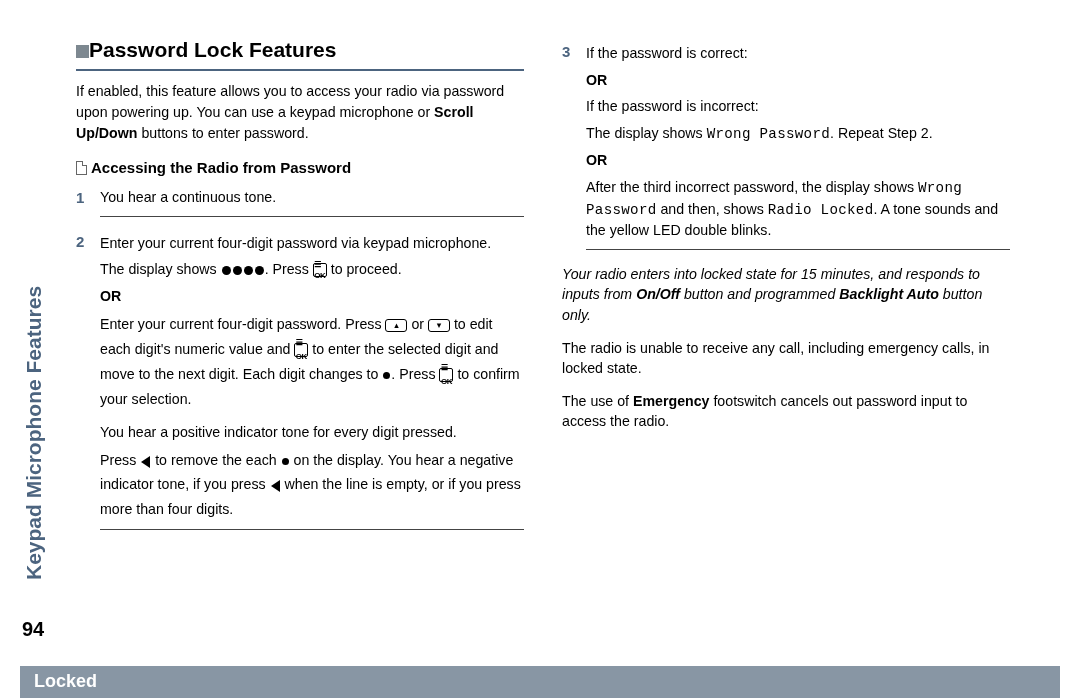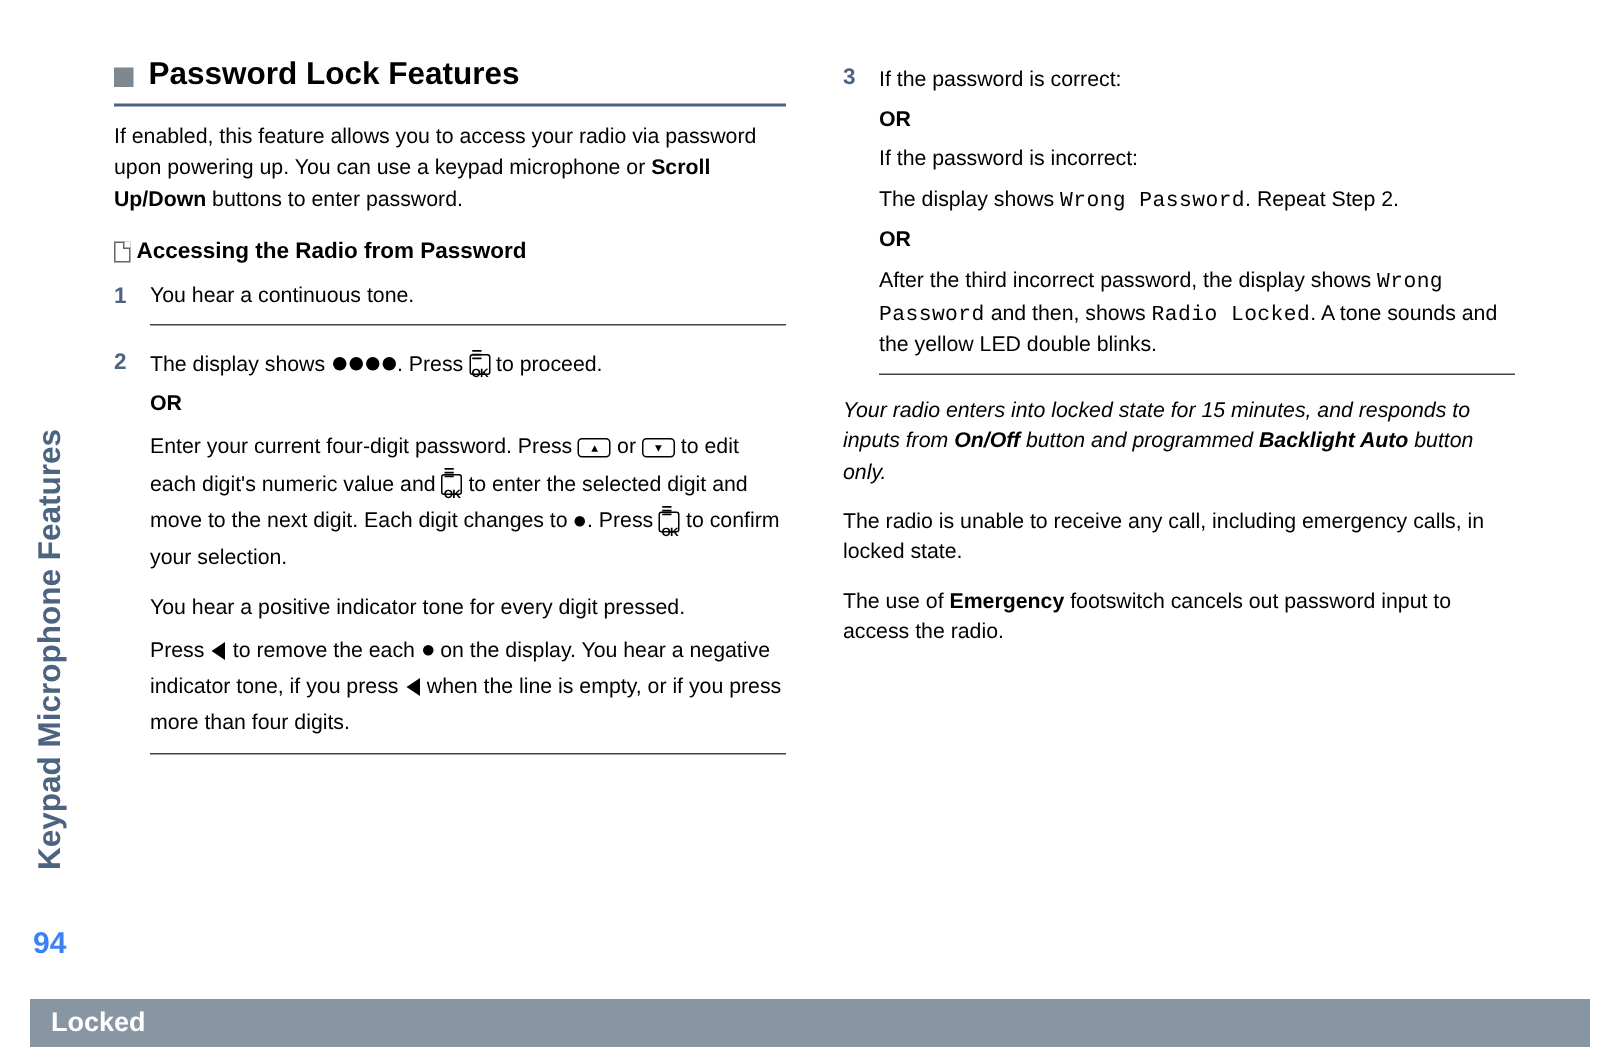--- a/index.html
+++ b/index.html
@@ -15,21 +15,20 @@
       gap: 38px;
     }
     .col {
       width: 448px;
       font-size: 14.2px;
       line-height: 1.45;
     }
     .section-head {
       display: flex;
       align-items: center;
-      gap: 10px;
       margin-bottom: 2px;
     }
     .section-head .sq {
       width: 13px; height: 13px; background: #7d8890; display: inline-block;
       margin-top: 2px;
     }
     .section-head h1 {
       font-size: 21px; font-weight: bold;
     }
     .thick-rule {
@@ -93,21 +92,21 @@
       transform-origin: left top;
       color: #4c647f;
       font-weight: bold;
       font-size: 21px;
       white-space: nowrap;
     }
     .page-number {
       position: absolute;
       left: 22px;
       top: 618px;
-      color: #3b82f6;
+      color: #000000;
       font-weight: bold;
       font-size: 20px;
     }
     .lang-footer {
       position: absolute;
       left: 20px;
       bottom: 0;
       width: 1040px;
       height: 32px;
       background: #8896a4;
@@ -144,20 +143,21 @@
         <li>
           <span class="step-num">1</span>
           <div class="step-body">
             <span>You hear a continuous tone.</span>
             <hr class="thin-rule">
           </div>
         </li>
         <li>
           <span class="step-num">2</span>
           <div class="step-body">
+            <p>Enter your current four-digit password via keypad microphone.</p>
             <p>
               <span>The display shows </span><span class="dot"></span><span class="dot"></span><span class="dot"></span><span class="dot"></span><span>. Press </span><span class="key-ok">☰ OK</span><span> to proceed.</span>
             </p>
             <p class="or">OR</p>
             <p style="line-height:1.75;">
               <span>Enter your current four-digit password. Press </span><span class="key-up">▴</span><span> or </span><span class="key-down">▾</span><span> to edit each digit's numeric value and </span><span class="key-ok">☰ OK</span><span> to enter the selected digit and move to the next digit. Each digit changes to </span><span class="dot sm"></span><span>. Press </span><span class="key-ok">☰ OK</span><span> to confirm your selection.</span>
             </p>
             <p style="margin-top:10px;">You hear a positive indicator tone for every digit pressed.</p>
             <p style="line-height:1.7;">
               <span>Press </span><span class="tri-left"></span><span> to remove the each </span><span class="dot sm"></span><span> on the display. You hear a negative indicator tone, if you press </span><span class="tri-left"></span><span> when the line is empty, or if you press more than four digits.</span>

